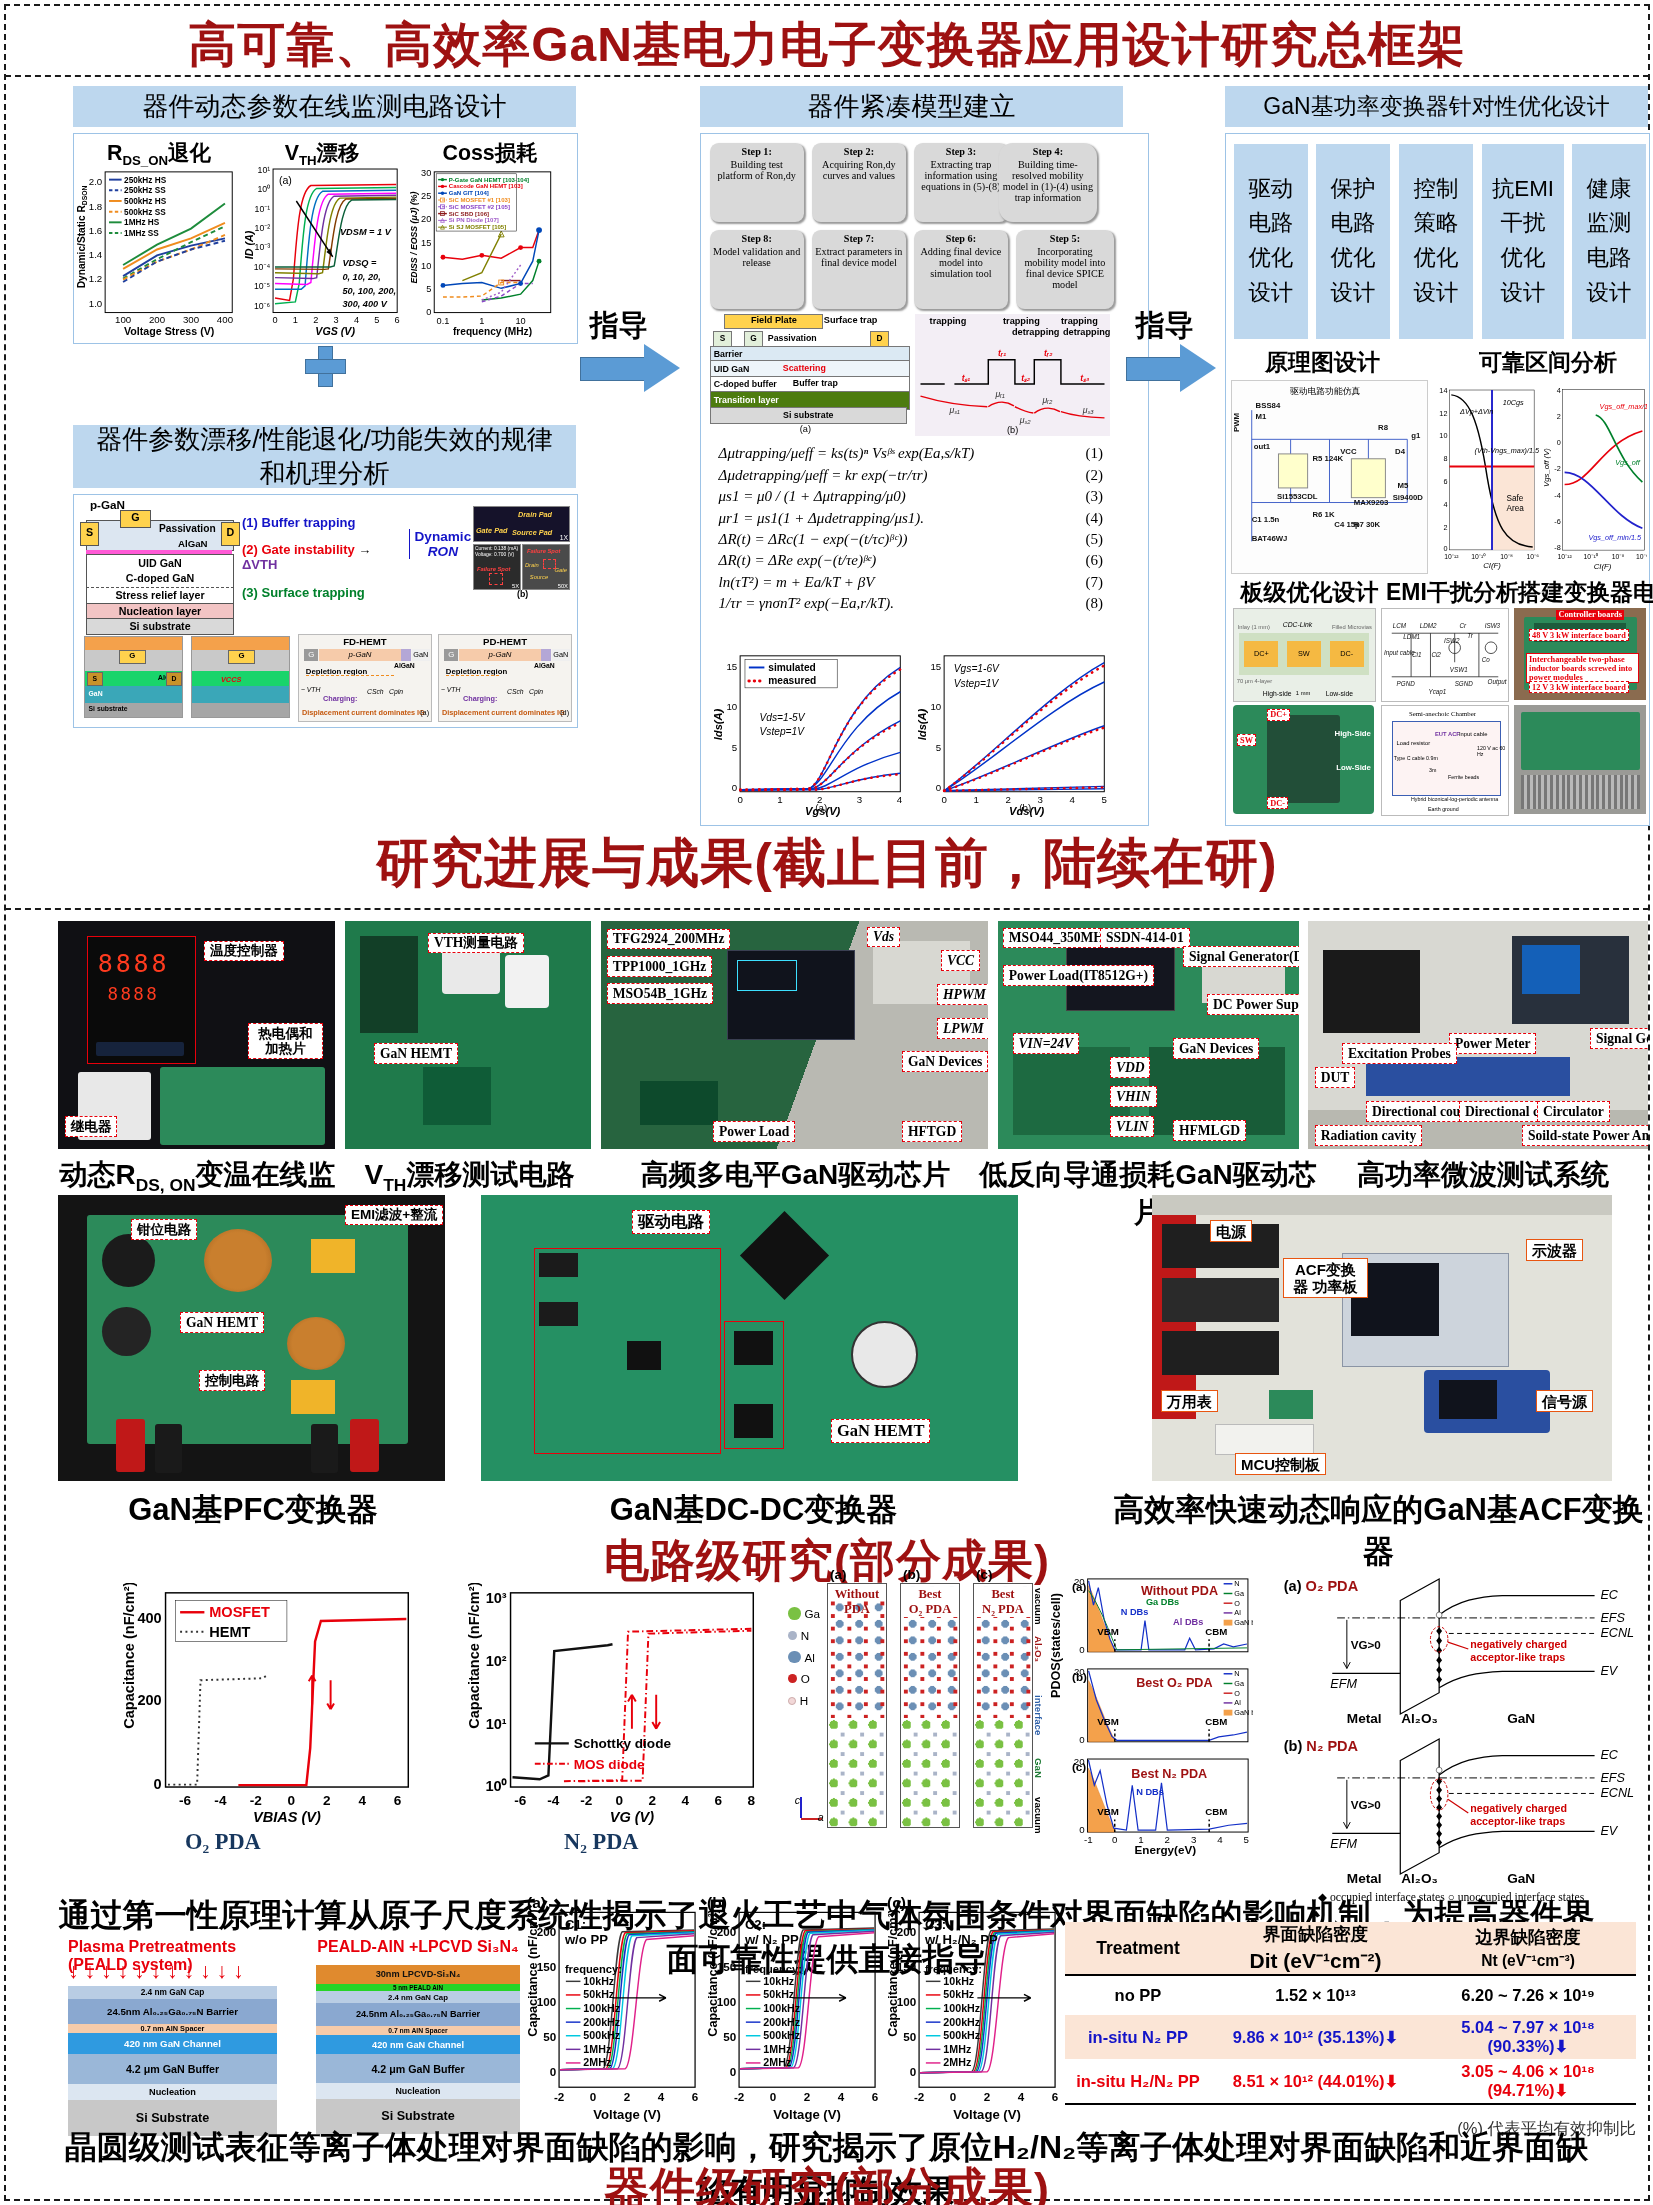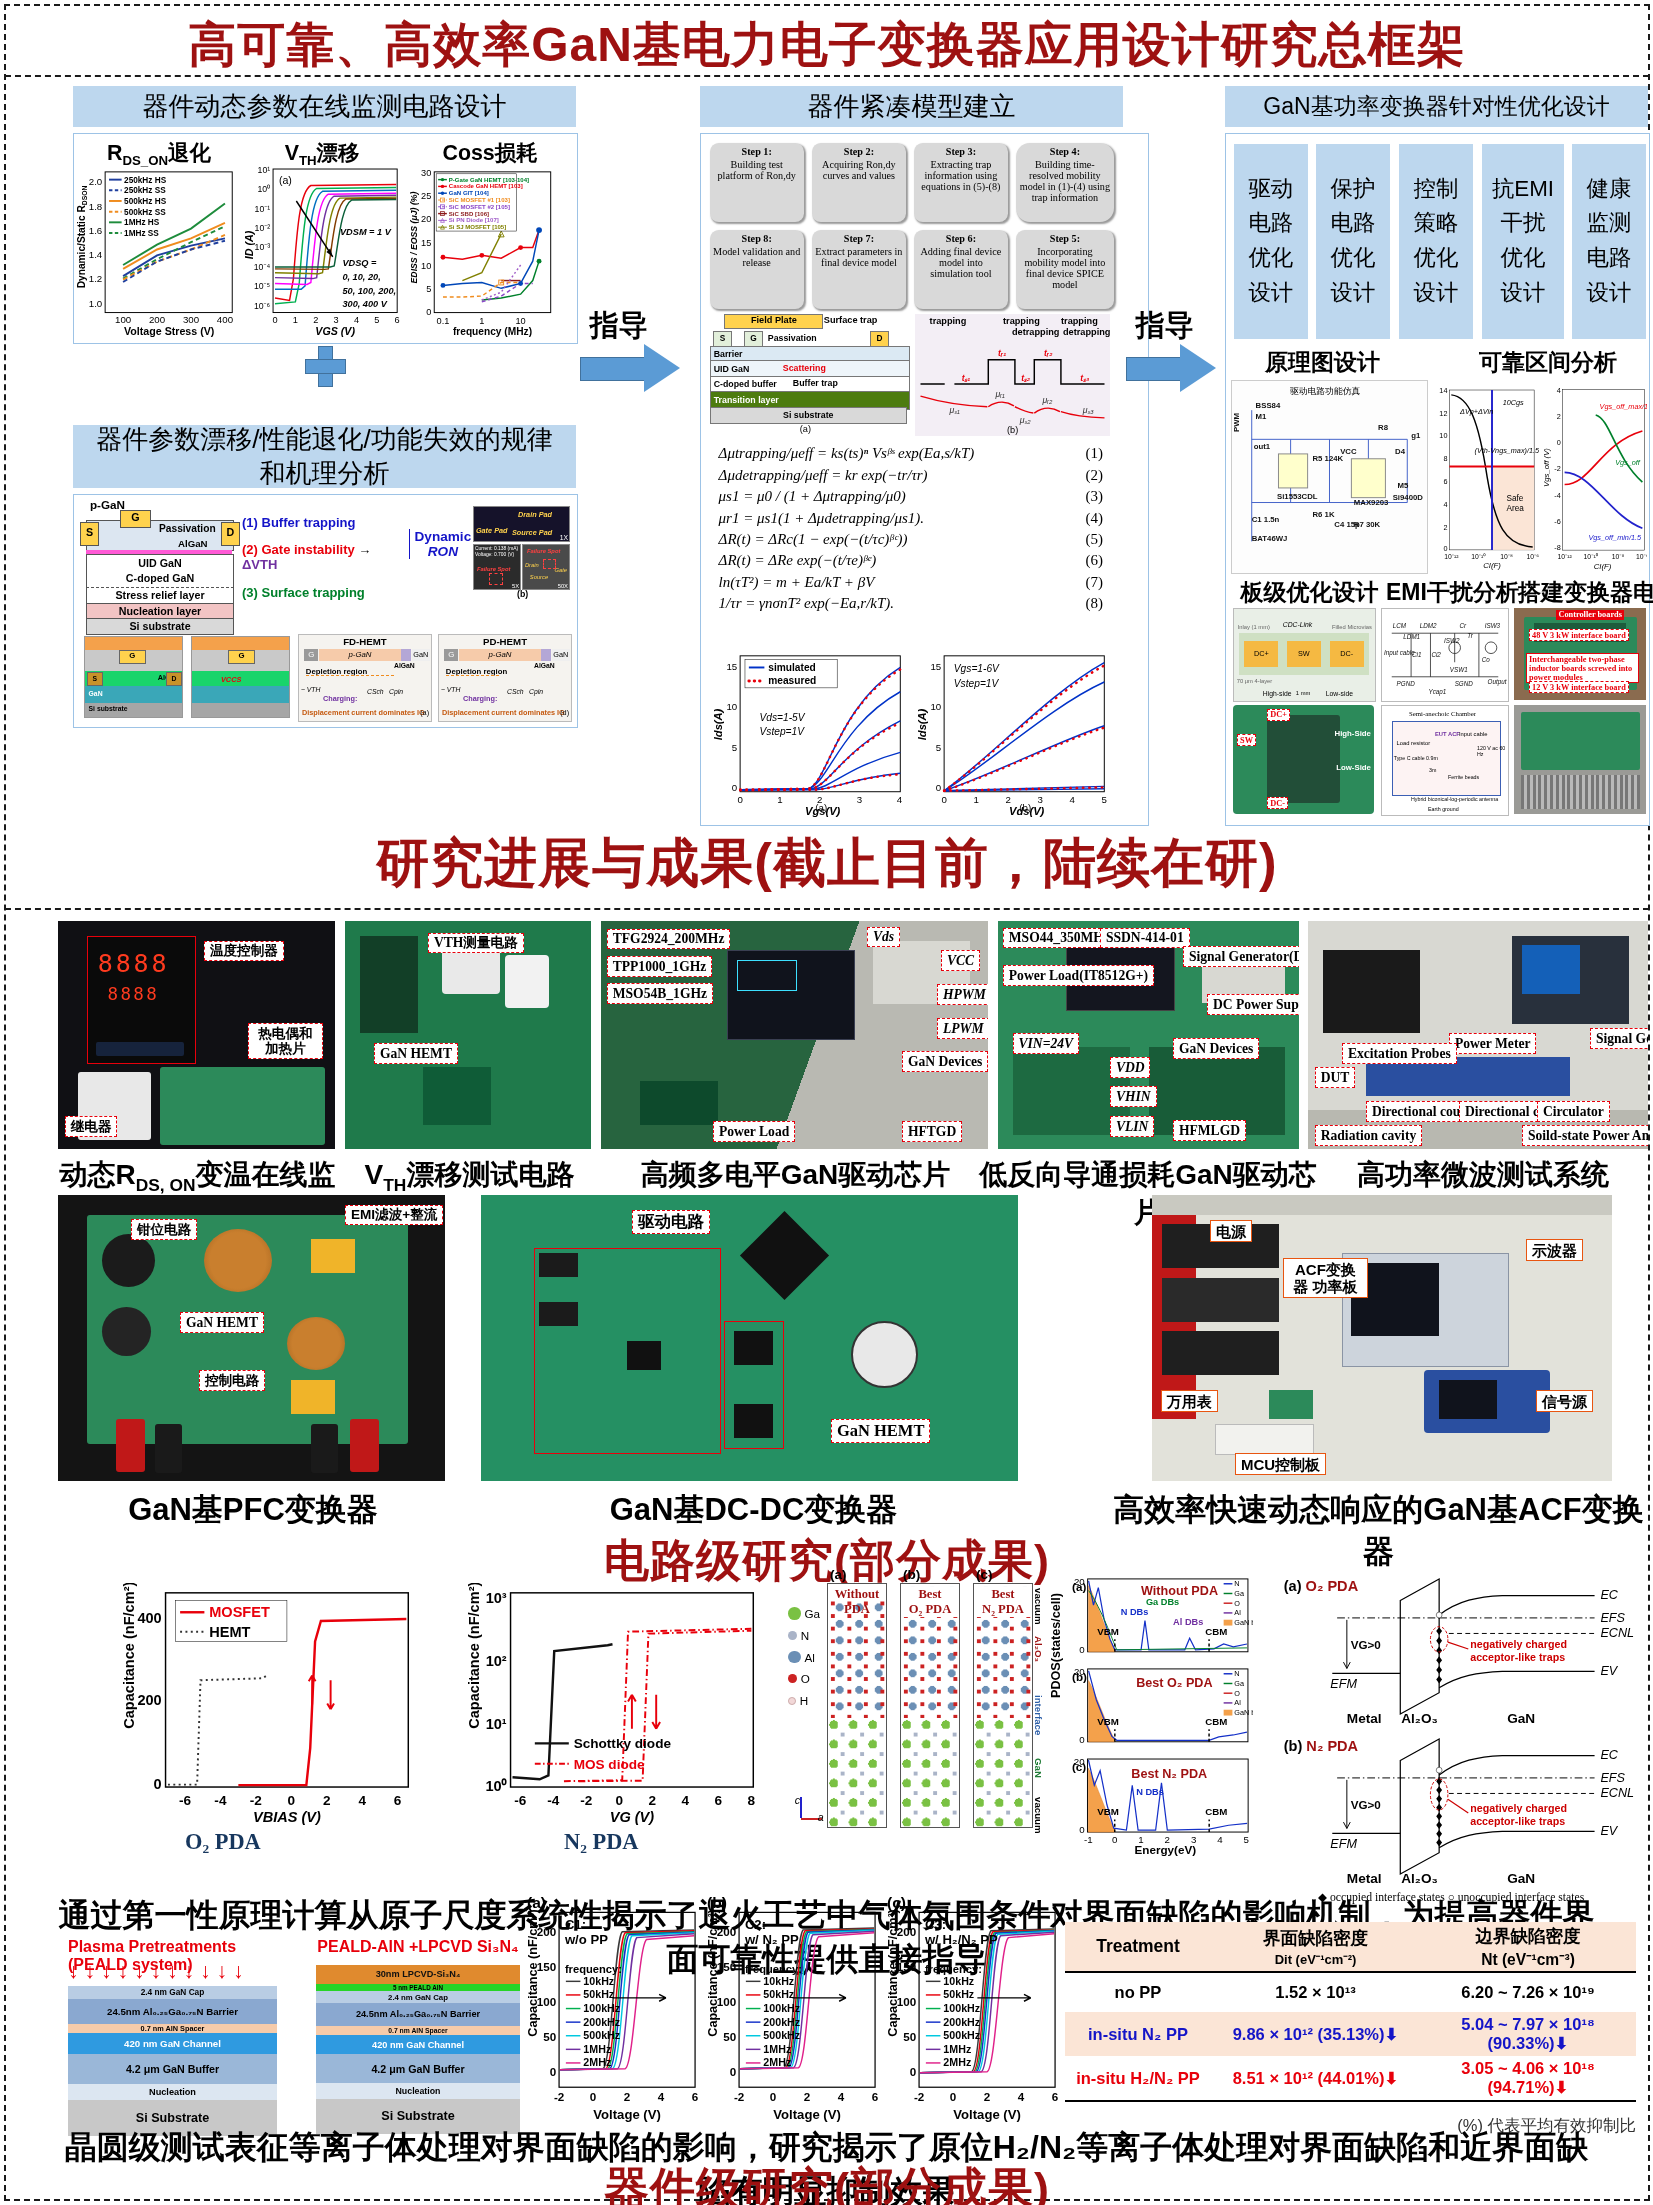--- a/index.html
+++ b/index.html
@@ -325,21 +325,21 @@
       <div class="abs" style="right:1.9px;top:73px;font-size:7.3px;">(d)</div>
     </div>
   </div>
 
   <div class="abs bluehead" style="left:700px;top:86px;width:423px;height:41px;">器件紧凑模型建立</div>
   <div class="abs panel" style="left:700px;top:133px;width:423px;height:691px;padding-left:24px;">
 
     <div class="abs stepbox" style="left:8.8px;top:8.8px;width:88px;height:73px;"><b class="st">Step 1:</b><span>Building test platform of Ron,dy</span></div>
     <div class="abs stepbox" style="left:111px;top:8.8px;width:88px;height:73px;"><b class="st">Step 2:</b><span>Acquiring Ron,dy curves and values</span></div>
     <div class="abs stepbox" style="left:213px;top:8.8px;width:88px;height:73px;"><b class="st">Step 3:</b><span>Extracting trap information using equations in (5)-(8)</span></div>
-    <div class="abs stepbox" style="left:315px;top:8.8px;width:92px;height:73px;border-radius:14px;"><b class="st">Step 4:</b><span>Building time-resolved mobility model in (1)-(4) using trap information</span></div>
+    <div class="abs stepbox" style="left:298px;top:8.8px;width:92px;height:73px;border-radius:14px;"><b class="st">Step 4:</b><span>Building time-resolved mobility model in (1)-(4) using trap information</span></div>
     <div class="abs stepbox" style="left:8.8px;top:96px;width:88px;height:73px;"><b class="st">Step 8:</b><span>Model validation and release</span></div>
     <div class="abs stepbox" style="left:111px;top:96px;width:88px;height:73px;"><b class="st">Step 7:</b><span>Extract parameters in final device model</span></div>
     <div class="abs stepbox" style="left:213px;top:96px;width:88px;height:73px;"><b class="st">Step 6:</b><span>Adding final device model into simulation tool</span></div>
     <div class="abs stepbox" style="left:315px;top:96px;width:92px;height:73px;"><b class="st">Step 5:</b><span>Incorporating mobility model into final device SPICE model</span></div>
 
     <div class="abs" style="left:8.8px;top:180px;width:195px;height:122px;">
       <div class="abs" style="left:14.6px;top:0;width:97px;height:12.6px;background:#ffd24d;border:1px solid #777;text-align:center;font-weight:bold;font-size:9.2px;">Field Plate</div>
       <div class="abs" style="left:114px;top:1px;font-size:9.2px;font-weight:bold;">Surface trap</div>
       <div class="abs" style="left:2.9px;top:16.5px;width:17.5px;height:14.6px;background:#e2efda;border:1px solid #777;font-size:8.3px;text-align:center;line-height:13.6px;font-weight:bold;">S</div>
       <div class="abs" style="left:34px;top:16.5px;width:17.5px;height:14.6px;background:#e2efda;border:1px solid #777;font-size:8.3px;text-align:center;line-height:13.6px;font-weight:bold;">G</div>
@@ -1315,21 +1315,21 @@
           <text x="120" y="361">2MHz</text>
       </g>
     </svg>
   </div>
 
   <div class="abs" style="left:1065px;top:1922px;width:571px;">
     <div style="display:flex;background:#fbe5d6;min-height:49px;align-items:center;border-bottom:2.9px solid #000;">
       <div style="width:146px;text-align:center;font-weight:bold;font-size:17.5px;">Treatment</div>
       <div style="width:209px;text-align:center;">
         <div style="font-weight:bold;font-size:17.5px;">界面缺陷密度</div>
-        <div style="font-weight:bold;font-size:13px;">Dit (eV⁻¹cm⁻²)</div>
+        <div style="font-weight:bold;font-size:21px;">Dit (eV⁻¹cm⁻²)</div>
       </div>
       <div style="width:216px;text-align:center;">
         <div style="font-weight:bold;font-size:17.5px;">边界缺陷密度</div>
         <div style="font-weight:bold;font-size:15.6px;">Nt (eV⁻¹cm⁻³)</div>
       </div>
     </div>
     <div style="display:flex;min-height:39px;align-items:center;background:#fff;">
       <div style="width:146px;text-align:center;font-weight:bold;font-size:16.5px;">no PP</div>
       <div style="width:209px;text-align:center;font-weight:bold;font-size:16.5px;">1.52 × 10¹³</div>
       <div style="width:216px;text-align:center;font-weight:bold;font-size:16.5px;">6.20 ~ 7.26 × 10¹⁹</div>

